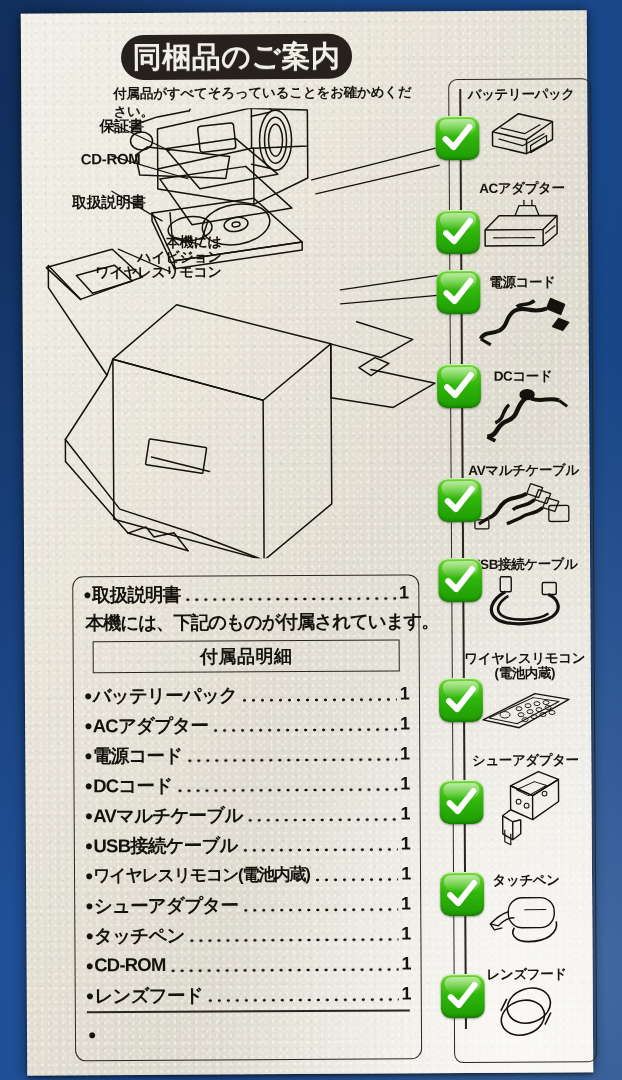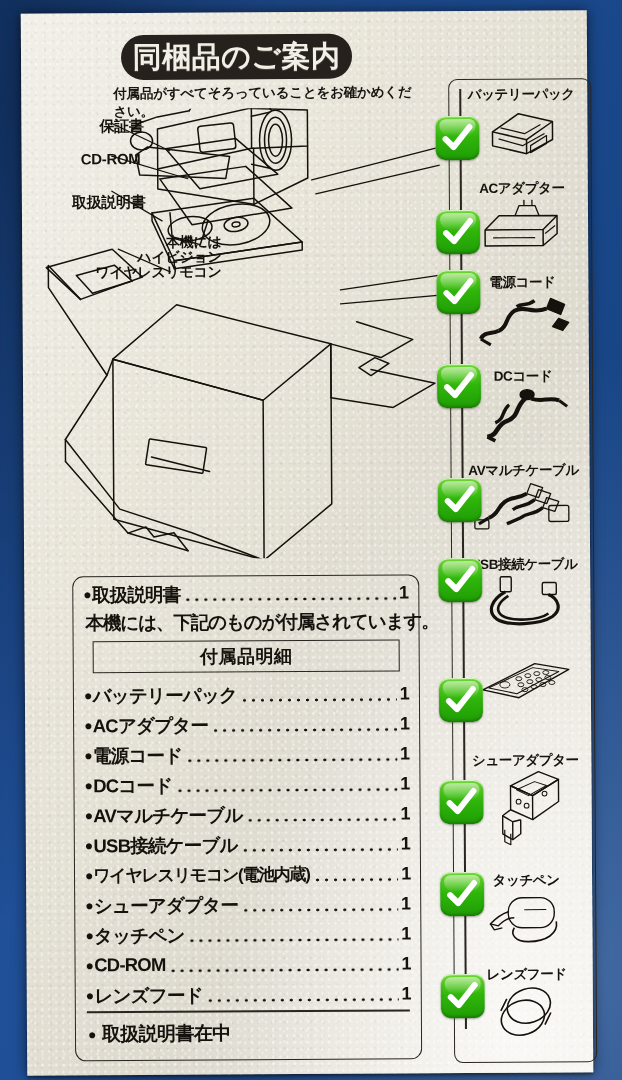--- a/index.html
+++ b/index.html
@@ -325,20 +325,22 @@
         <svg width="92" height="56" viewBox="0 0 92 56" fill="none" stroke="#15110c" stroke-width="1.4" stroke-linejoin="round">
           <rect x="22" y="2" width="11" height="15" rx="1.5"></rect>
           <path d="M27 17 C14 24 8 36 18 44 C30 52 62 50 74 42 C84 35 80 24 70 20" stroke-width="3.2"></path>
           <path d="M30 21 C20 27 16 36 24 41 C34 47 60 46 70 39" stroke-width="2.6"></path>
           <rect x="64" y="8" width="14" height="12" rx="1.5"></rect>
         </svg>
       </div>
     </div>
 
     <div class="ritem" style="top:640px">
+      <div class="rlabel two">ワイヤレスリモコン
+(電池内蔵)</div>
       <div class="rpic">
         <svg width="100" height="48" viewBox="0 0 100 48" fill="none" stroke="#15110c" stroke-width="1.4" stroke-linejoin="round">
           <path d="M8 32 L60 6 L94 12 L44 40 Z"></path>
           <path d="M14 30 L58 10 L84 14 L42 36 Z" stroke-width="1"></path>
           <g stroke-width="0.9">
             <ellipse cx="30" cy="27" rx="5" ry="3.2"></ellipse>
             <ellipse cx="44" cy="21" rx="3" ry="2"></ellipse>
               <ellipse cx="53" cy="18" rx="3" ry="2"></ellipse>
             <ellipse cx="62" cy="16" rx="3" ry="2"></ellipse>
               <ellipse cx="71" cy="15" rx="3" ry="2"></ellipse>
@@ -523,19 +525,18 @@
       <div class="lrow" style="top:403px">
         <span class="bullet">●</span>
         <span class="lname">レンズフード</span>
         <span class="dots"></span>
         <span class="qty">1</span>
       </div>
 
       <div id="list-sep"></div>
       <div id="list-last">
         <span class="bullet">●</span>
-        <span>取扱説明書在中</span>
       </div>
 
     </div>
 
   </div>
 </div>
 
 </body></html>

